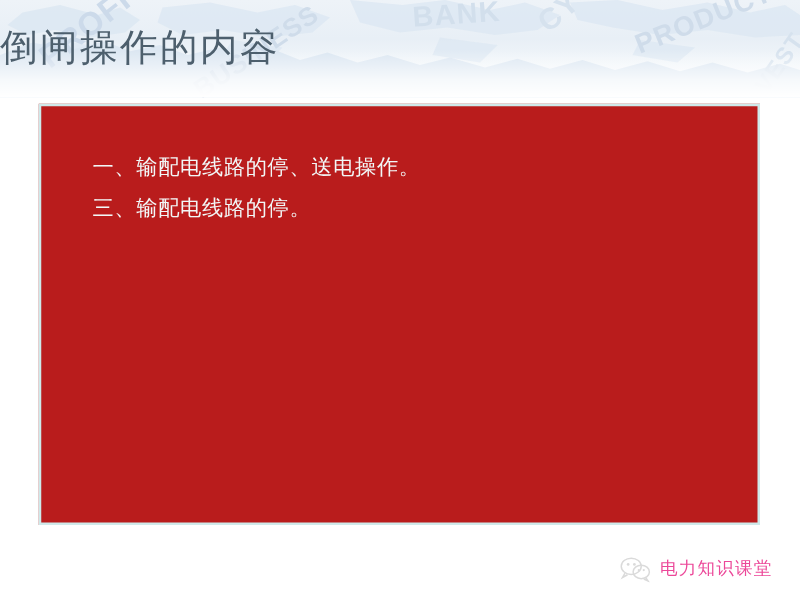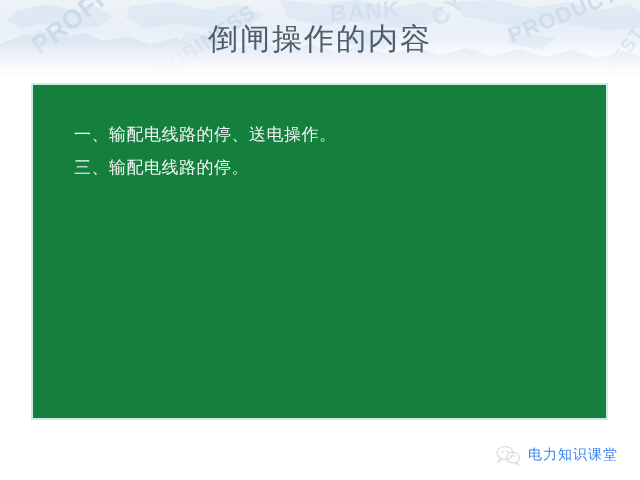--- a/index.html
+++ b/index.html
@@ -57,36 +57,35 @@
   .wm-bank { left: 330px; top: -2px; font-size: 23px; transform: rotate(-4deg); color:#d2dfec; }
   .wm-cy   { left: 430px; top: -4px; font-size: 24px; transform: rotate(-40deg); color:#d6e2ee; }
   .wm-product { left: 505px; top: 2px; font-size: 22px; transform: rotate(-22deg); color:#cfdcea; }
   .wm-vest { left: 598px; top: 40px; font-size: 19px; transform: rotate(-55deg); color:#d6e2ee; }
 
   
   .title {
     position: absolute;
     left: 0; top: 20px;
     width: 640px;
-    text-align: center;
     font-size: 30px;
     line-height: 38px;
     color: #4d5f6d;
     letter-spacing: 2px;
     font-family: "DejaVu Sans", "Liberation Sans", sans-serif;
   }
 
   
   .panel {
     position: absolute;
     left: 31px;
     top: 83px;
     width: 577px;
     height: 337px;
-    background: #15803d;
+    background: #b91c1c;
     border: 2px solid #cfe9ea;
     box-sizing: border-box;
   }
   .panel-list {
     position: absolute;
     left: 41px;
     top: 33px;
     right: 14px;
   }
   .panel-line {
@@ -106,21 +105,21 @@
     display: flex;
     align-items: center;
     gap: 7px;
   }
   .footer-logo {
     width: 26px;
     height: 22px;
     opacity: 0.55;
   }
   .footer-text {
-    color: #3b82f6;
+    color: #ec4899;
     font-size: 14px;
     letter-spacing: 1px;
     font-family: "DejaVu Sans", "Liberation Sans", sans-serif;
   }
 </style>
 </head>
 <body>
 
 <div class="slide">
 

